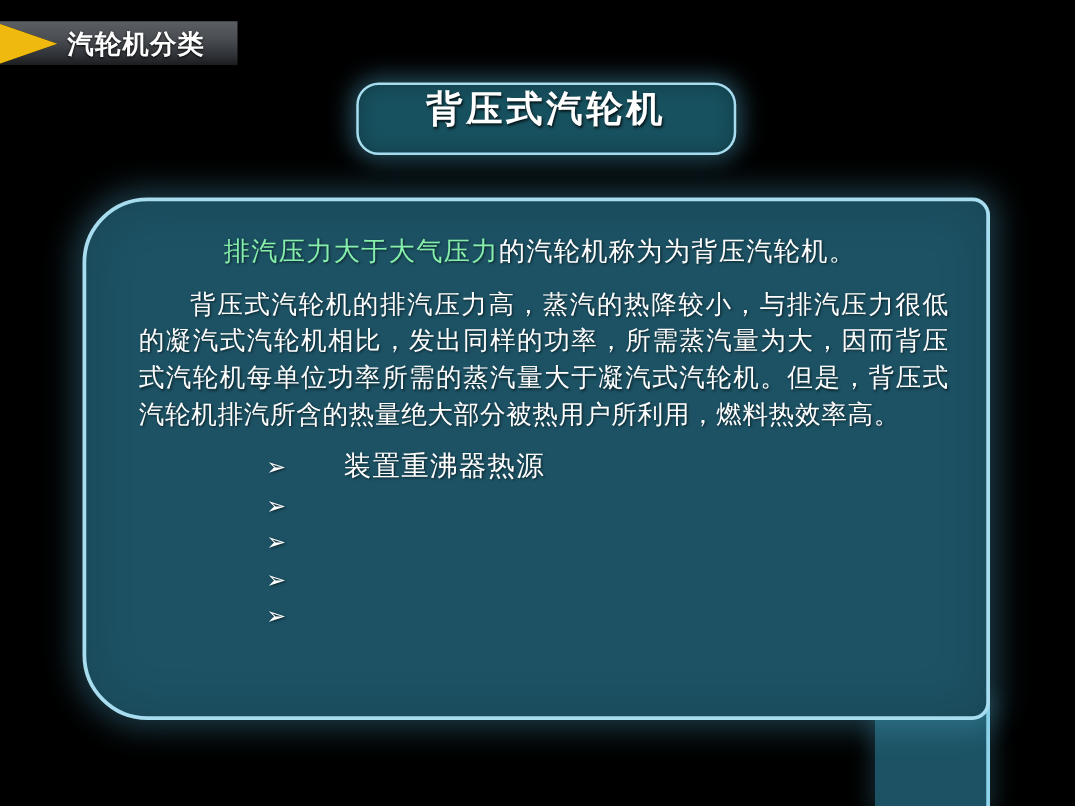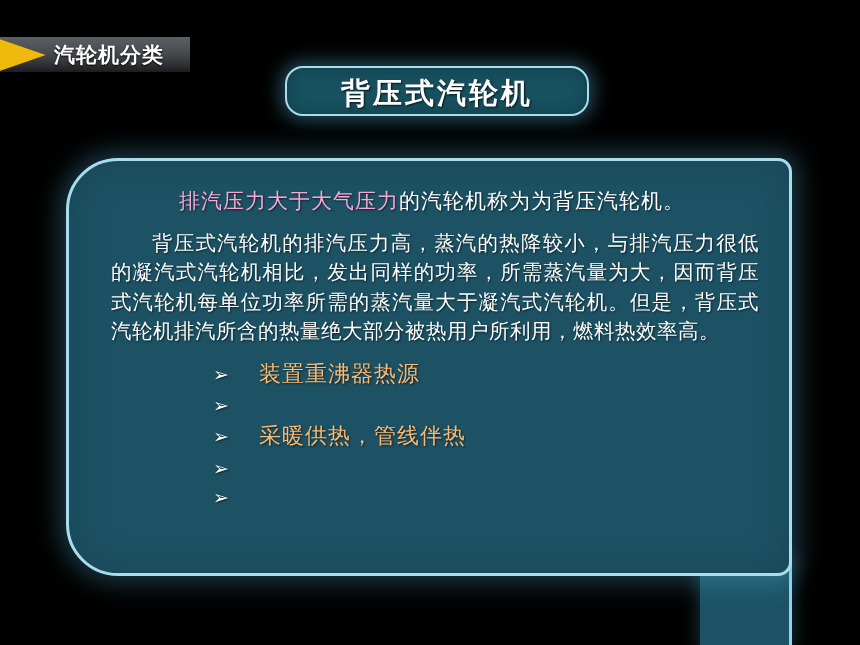--- a/index.html
+++ b/index.html
@@ -24,21 +24,20 @@
 
   
   #header-ribbon {
     position: absolute;
     left: 0;
     top: 17px;
     width: 190px;
     height: 35px;
     display: flex;
     align-items: stretch;
-    margin-top: 20px;
   }
   #header-bar-bg {
     position: absolute;
     left: 0;
     top: 0;
     width: 190px;
     height: 35px;
     background: linear-gradient(180deg, #5b5f63 0%, #4a4e52 40%, #2f3236 78%, #1b1d1f 100%);
   }
   #header-arrow {
@@ -66,29 +65,29 @@
     white-space: nowrap;
     text-shadow: 0 1px 2px #000;
   }
 
   
   #title-pill {
     position: absolute;
     left: 285px;
     top: 66px;
     width: 304px;
-    height: 50px;
+    height: 58px;
     box-sizing: border-box;
     background: #17505e;
     border: 2px solid #a8dcef;
     border-radius: 18px;
     box-shadow: 0 0 18px 5px rgba(90,190,225,0.38),
                 inset 0 0 14px rgba(0,0,0,0.25);
     display: flex;
-    align-items: flex-end;
+    align-items: flex-start;
     justify-content: center;
   }
   #title-pill-text {
     color: #ffffff;
     font-family: "DejaVu Serif", "Liberation Serif", serif;
     font-weight: bold;
     font-size: 29px;
     letter-spacing: 3px;
     white-space: nowrap;
     text-shadow: 1px 1px 2px rgba(0,0,0,0.75);
@@ -135,21 +134,21 @@
     font-size: 21px;
     line-height: 1.35;
     color: #ffffff;
     font-family: "DejaVu Serif", "Liberation Serif", serif;
     letter-spacing: 1px;
     white-space: nowrap;
     text-shadow: 1px 1px 2px rgba(0,0,0,0.6);
     margin-bottom: 14px;
   }
   .lead-highlight {
-    color: #f9a8d4;
+    color: #86efac;
     text-shadow: 1px 1px 2px rgba(0,0,0,0.6);
   }
 
   #body-paragraph {
     font-size: 20.5px;
     line-height: 1.42;
     color: #ffffff;
     font-family: "DejaVu Serif", "Liberation Serif", serif;
     text-indent: 2em;
     letter-spacing: 0.5px;
@@ -171,27 +170,28 @@
   }
   .bullet-marker {
     width: 46px;
     flex: 0 0 46px;
     color: #ffffff;
     font-size: 19px;
     line-height: 1.48;
     text-shadow: 1px 1px 2px rgba(0,0,0,0.6);
   }
   .bullet-text {
-    color: #fdba74;
+    color: #ffffff;
     font-family: "DejaVu Sans", "Liberation Sans", sans-serif;
     font-size: 22px;
     line-height: 1.48;
     letter-spacing: 1px;
     white-space: nowrap;
     text-shadow: 1px 1px 2px rgba(0,0,0,0.6);
+    margin-left: 16px;
   }
 </style>
 </head>
 <body>
 
 <div id="slide">
 
   <div id="header-ribbon">
     <div id="header-bar-bg"></div>
     <div id="header-arrow"></div>
@@ -216,21 +216,20 @@
       <ul id="bullet-list">
         <li class="bullet-row">
           <span class="bullet-marker">➢</span>
           <span class="bullet-text">装置重沸器热源</span>
         </li>
         <li class="bullet-row">
           <span class="bullet-marker">➢</span>
         </li>
         <li class="bullet-row">
           <span class="bullet-marker">➢</span>
-          <span class="bullet-text">采暖供热，管线伴热</span>
         </li>
         <li class="bullet-row">
           <span class="bullet-marker">➢</span>
         </li>
         <li class="bullet-row">
           <span class="bullet-marker">➢</span>
         </li>
       </ul>
 
     </div>

